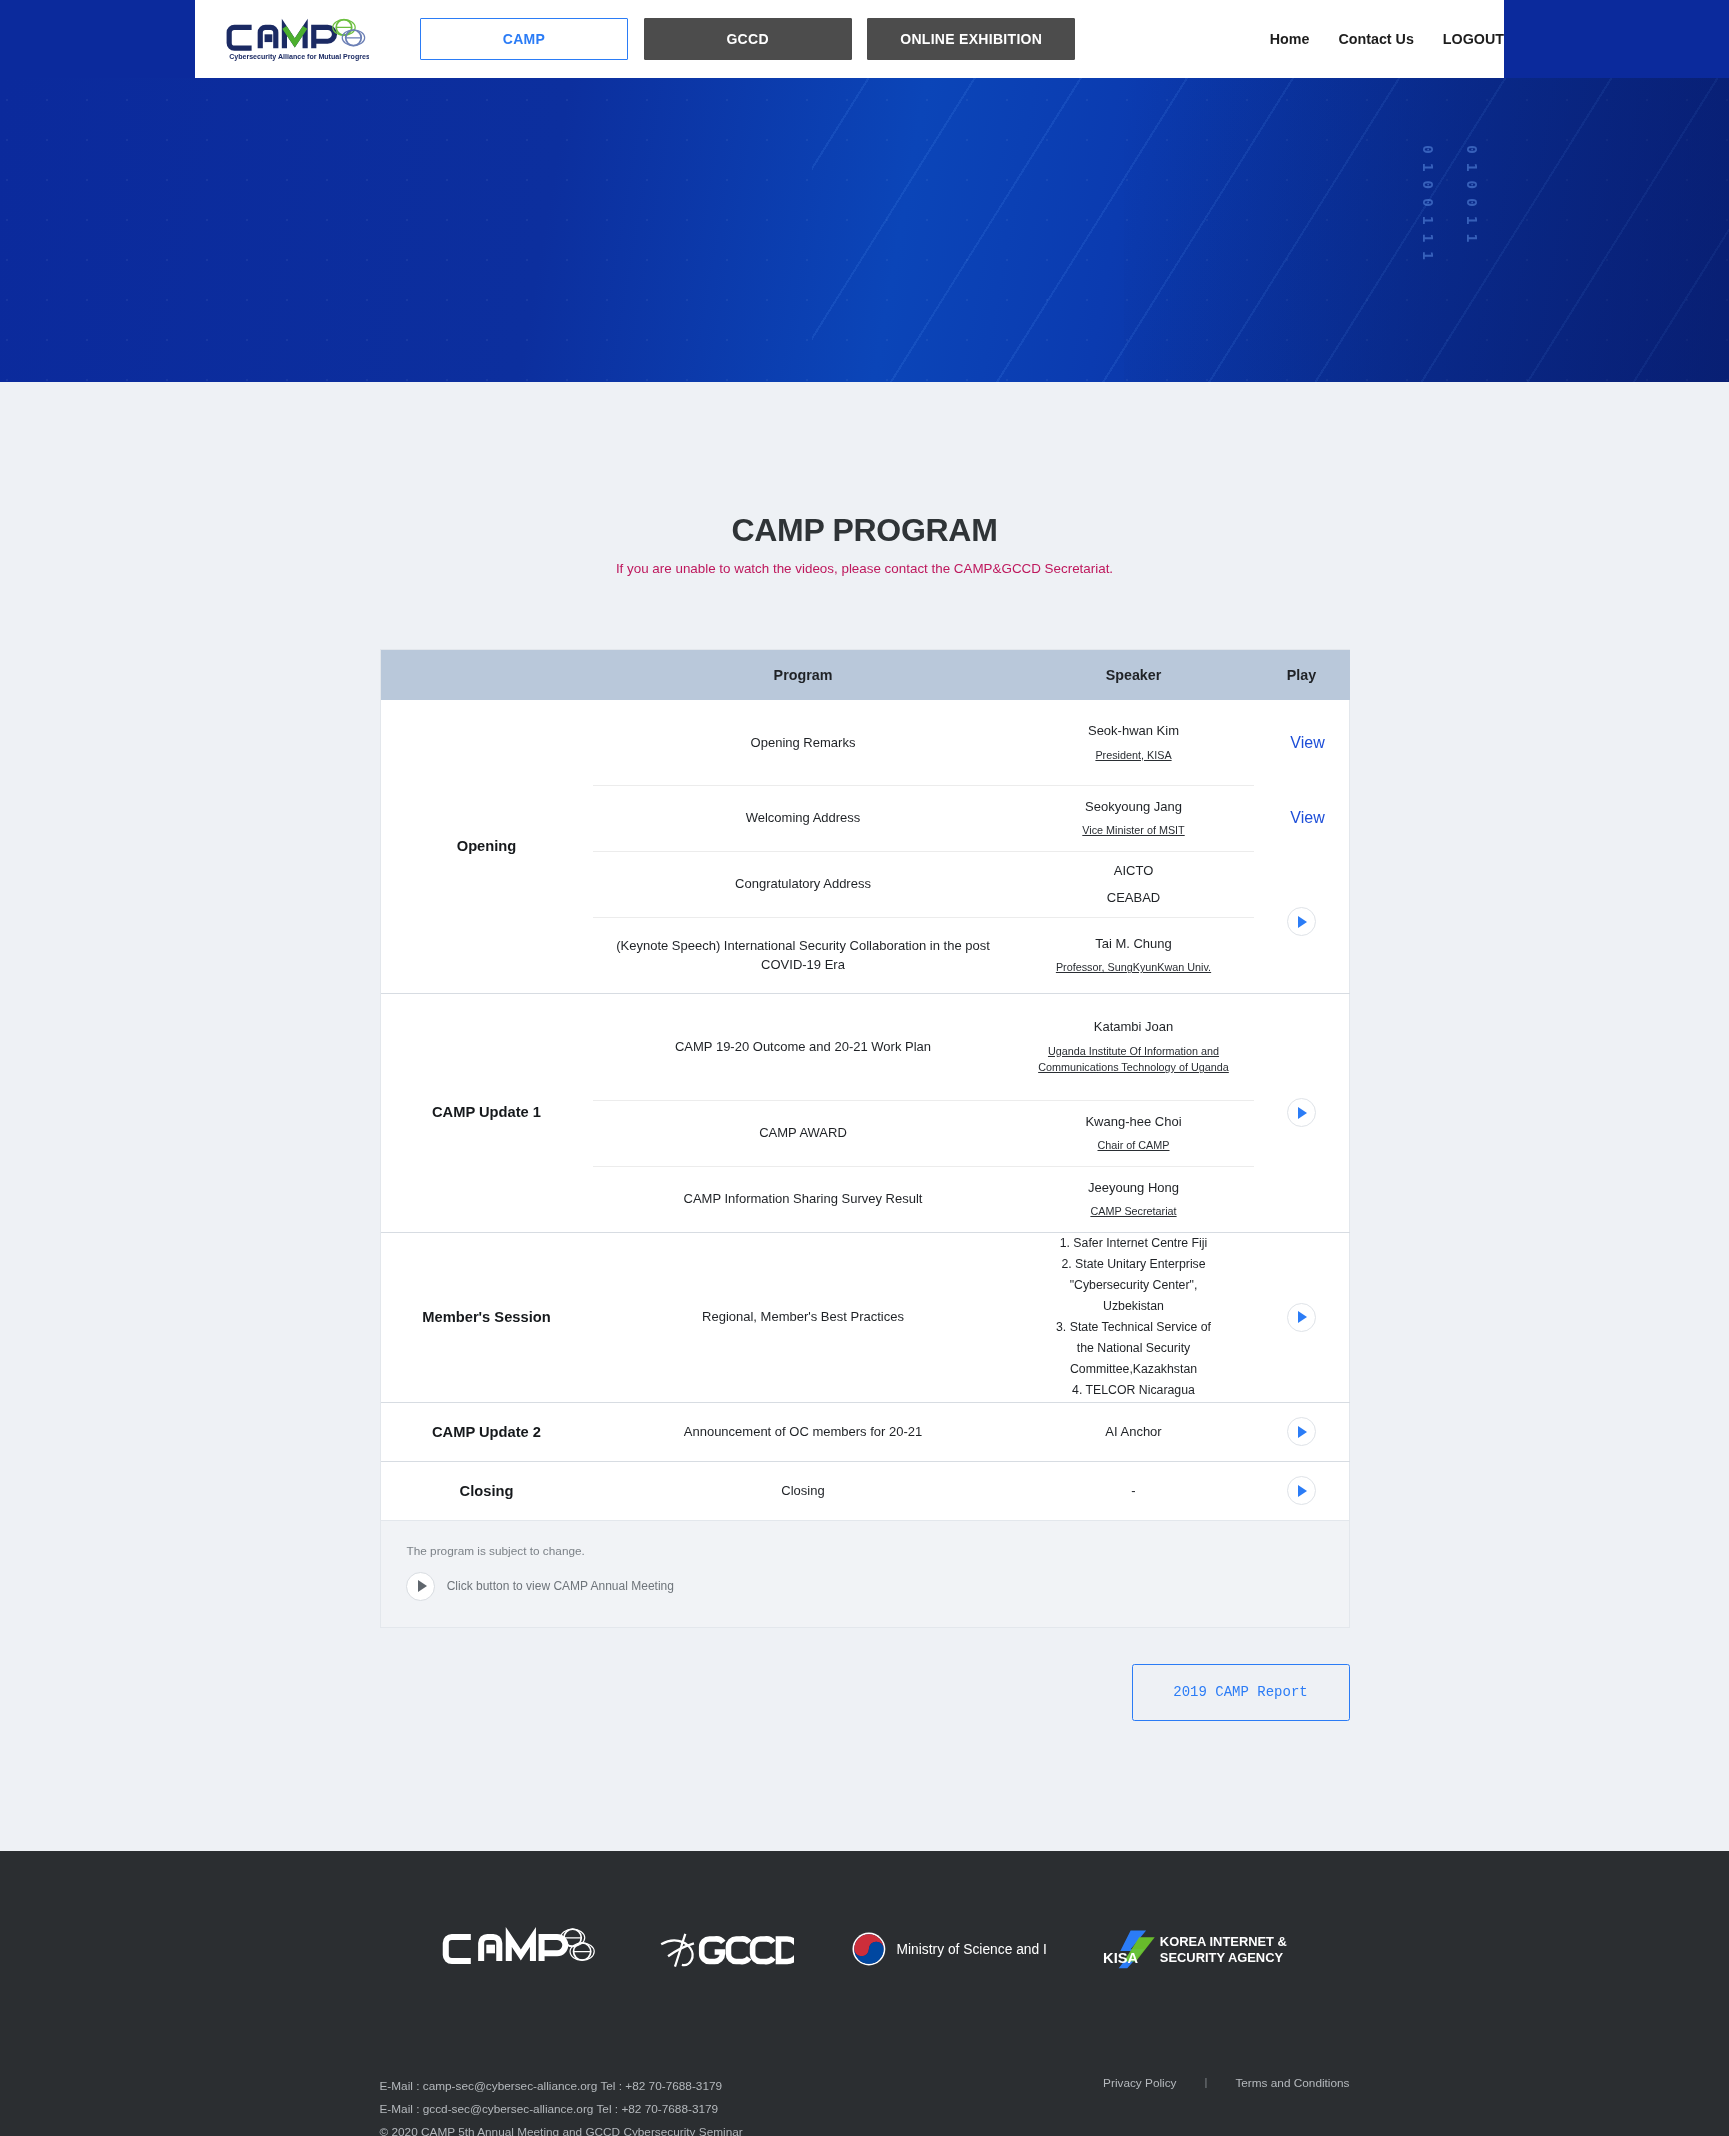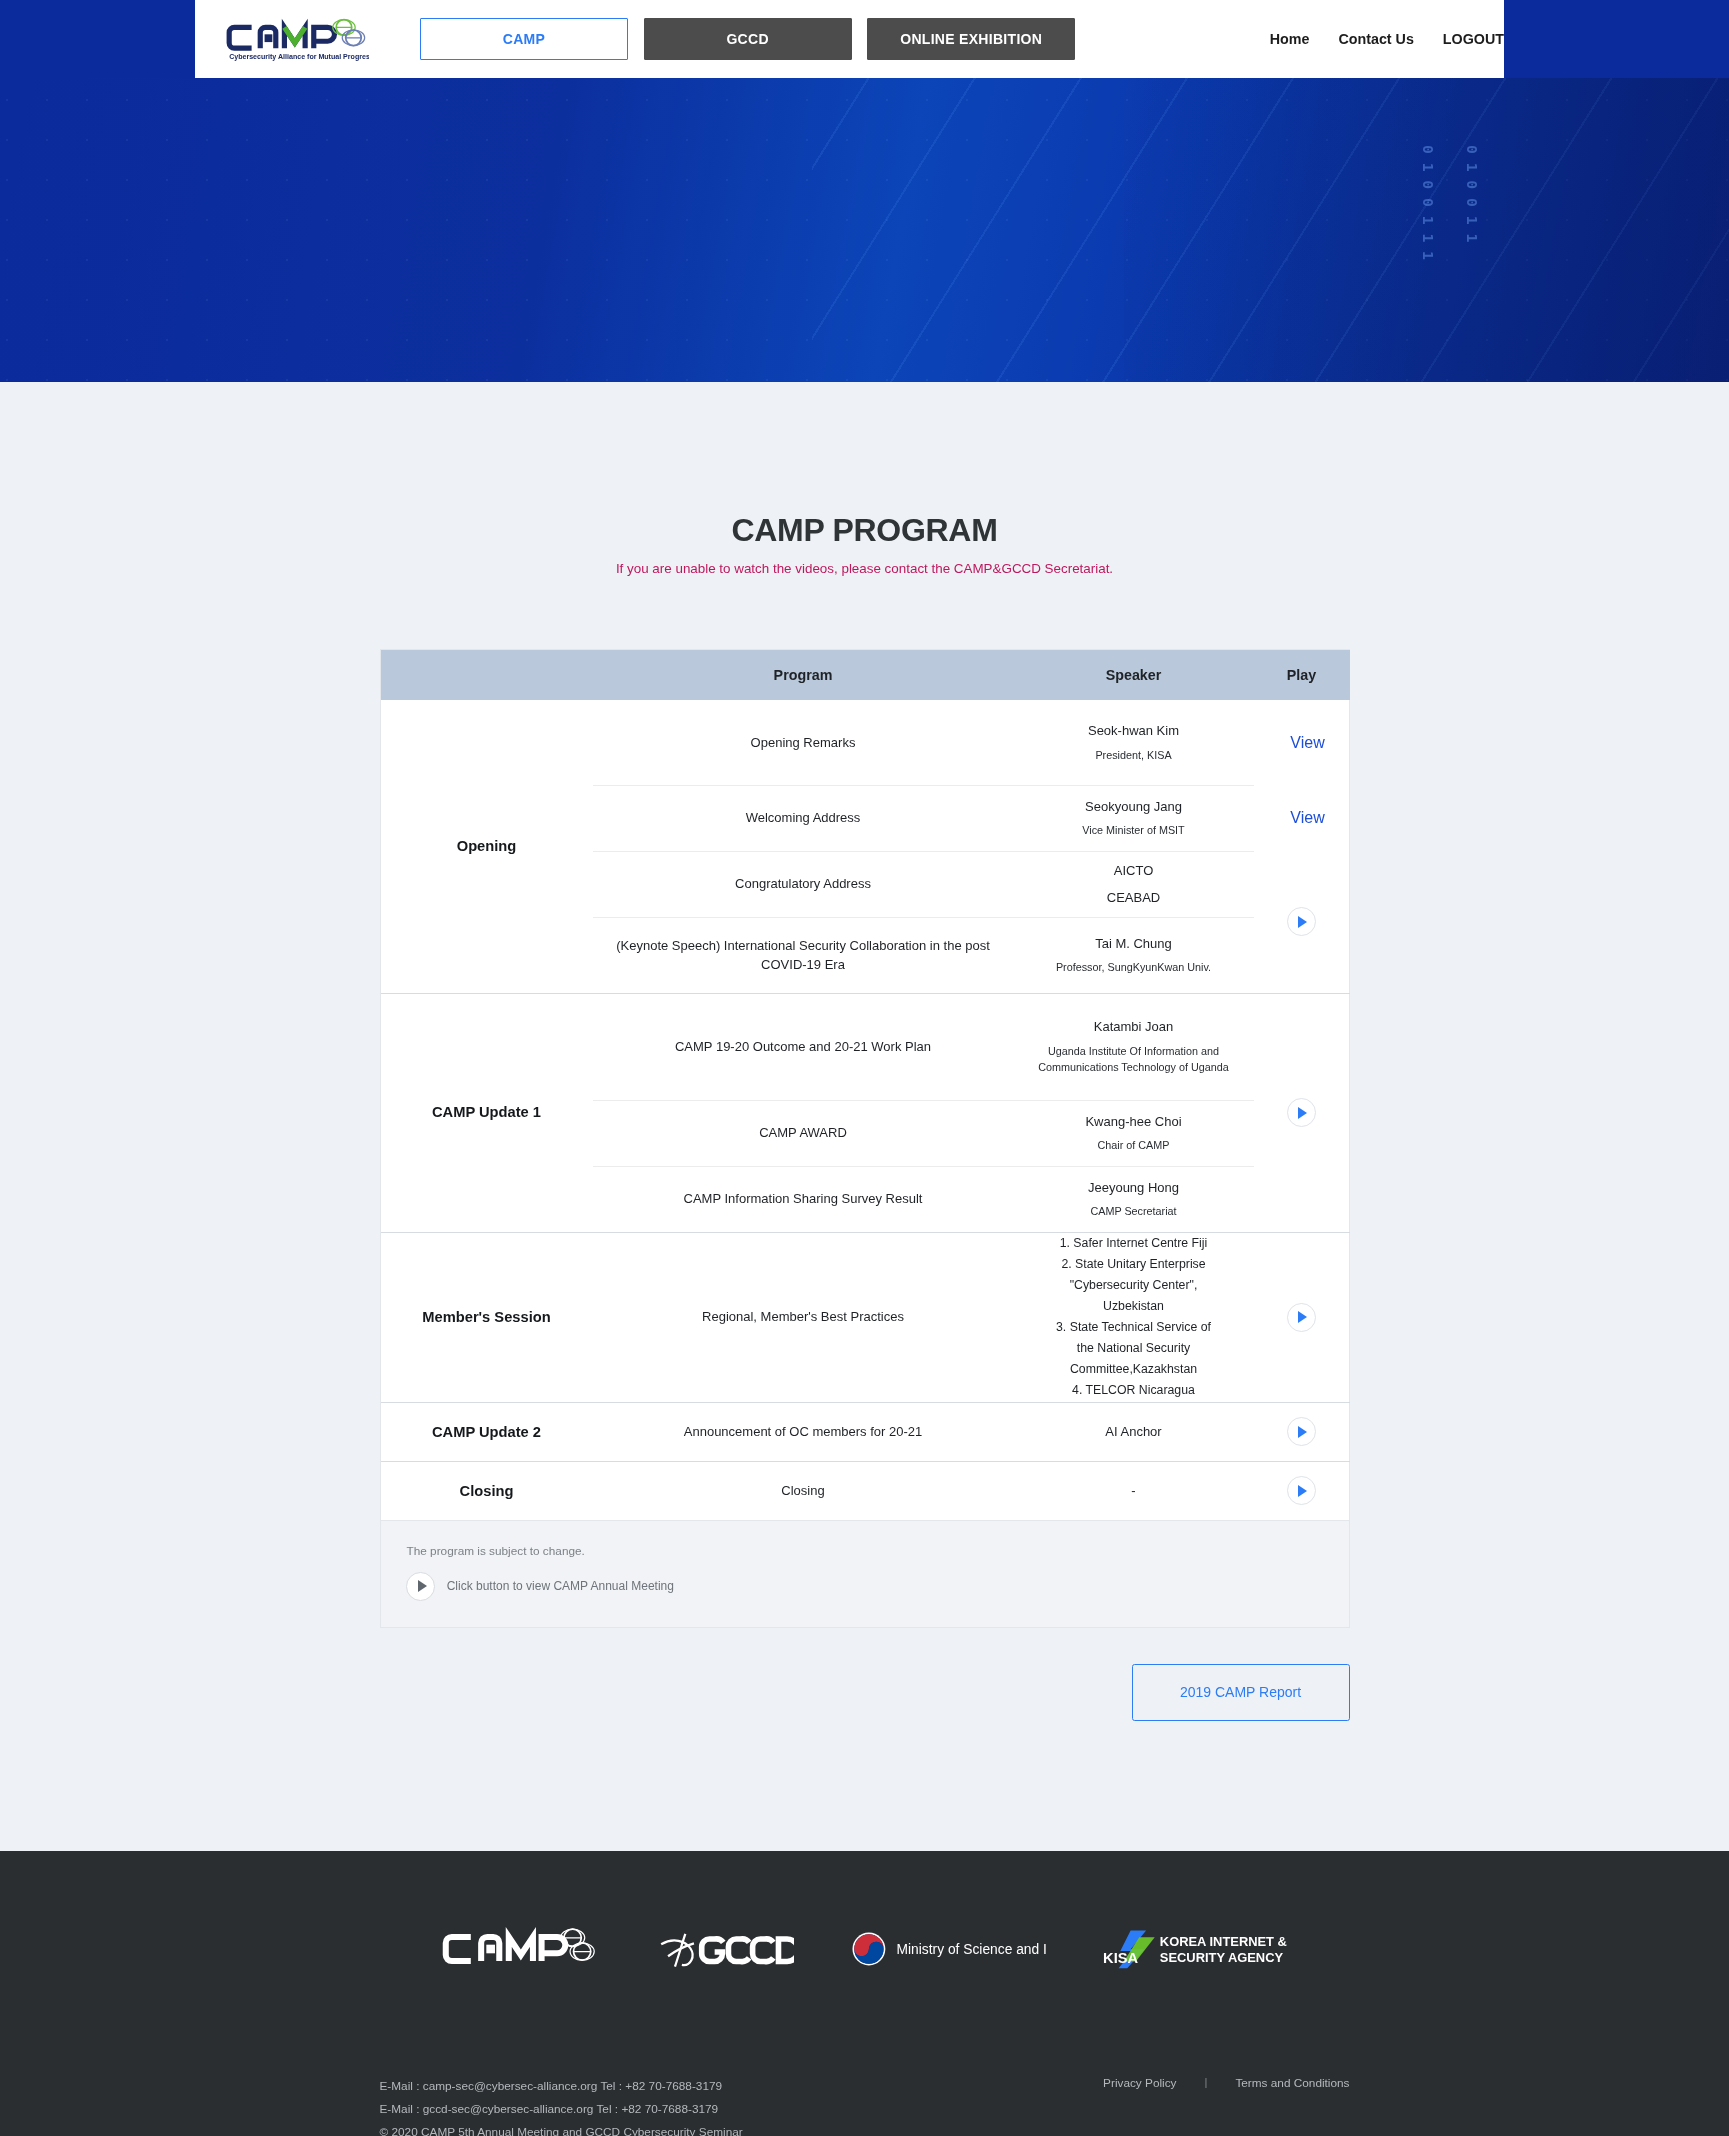--- a/index.html
+++ b/index.html
@@ -223,21 +223,21 @@
     font-weight: bold;
     color: #16191c;
   }
   td.prog { padding: 0 19px; }
   td.spk  { padding: 0 10.4px; }
 
   .sep-top { border-top: 0.9px solid #ececec; }
   .group-top { border-top: 0.9px solid #d7dce2; }
 
   .spk-name { font-size: 13px; color: #1f2226; }
-  .spk-role { font-size: 10.8px; color: #2a2e33; margin-top: 6px; line-height: 1.55; }
+  .spk-role { font-size: 10.8px; color: #2a2e33; margin-top: 6px; line-height: 1.55; text-decoration: underline; }
   .spk-list { font-size: 12.3px; line-height: 1.72; color: #1f2226; }
 
   .view-link {
     color: #1d4ed8;
     font-size: 16px;
     text-decoration: none;
     cursor: pointer;
     margin-left: 12px;
   }
 
@@ -288,21 +288,21 @@
     display: flex;
     justify-content: flex-end;
   }
   .report-btn {
     width: 218px;
     height: 57px;
     border: 1.3px solid #2b7cf6;
     background: transparent;
     color: #2b7cf6;
     font-size: 14px;
-    font-family: Liberation Sans, sans-serif;
+    font-family: Liberation Mono, monospace;
     border-radius: 2.6px;
     cursor: pointer;
   }
 
   
   .footer {
     background: #2b2e31;
     width: 1729px;
     padding: 67px 0 69px 0;
   }

